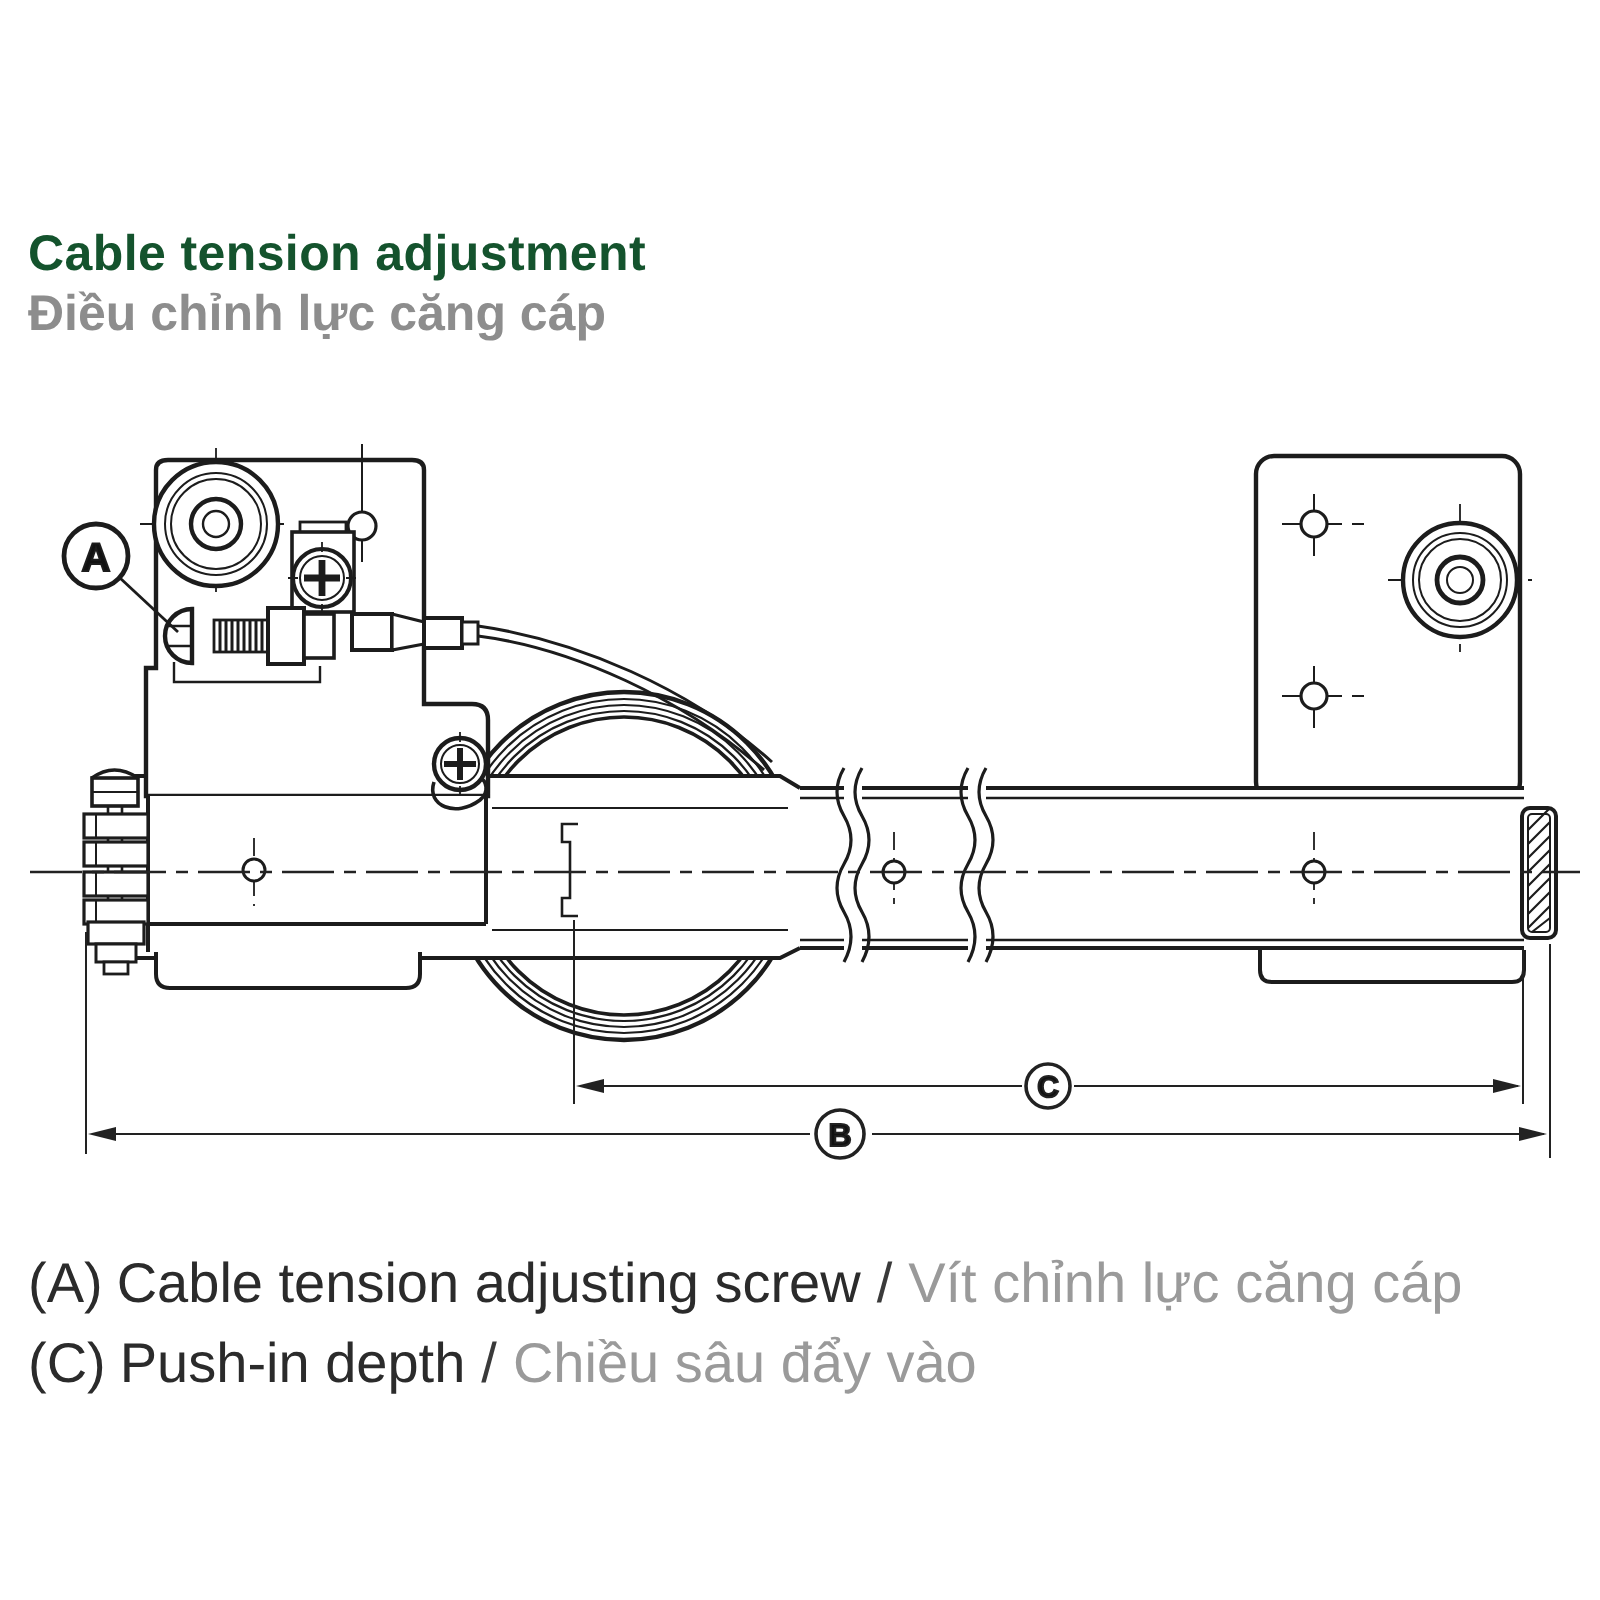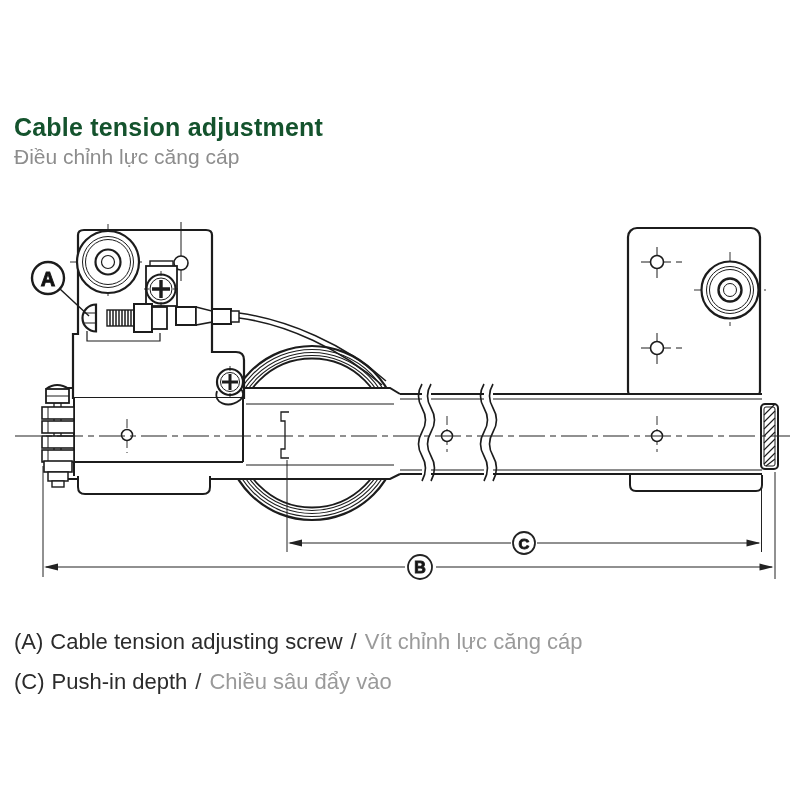--- a/index.html
+++ b/index.html
@@ -1,24 +1,24 @@
 <!DOCTYPE html>
 <html><head>
 <meta charset="utf-8">
 <style>
   html,body{margin:0;padding:0;background:#fff;}
   body{width:800px;height:800px;overflow:hidden;position:relative;
        font-family:"Liberation Sans","DejaVu Sans",sans-serif;}
   .page{position:absolute;inset:0;background:#fff;}
   .title-block{position:absolute;left:14px;top:112px;}
   .title-en{font-size:25px;font-weight:bold;color:#14532d;line-height:30px;letter-spacing:0.2px;}
-  .title-vi{font-size:21px;font-weight:normal;color:#8d8d8d;line-height:30px;}
+  .title-vi{font-size:25px;font-weight:bold;color:#8d8d8d;line-height:30px;}
   .diagram-svg{position:absolute;left:0;top:215px;width:800px;height:385px;}
   .diagram-svg text{font-family:"Liberation Sans","DejaVu Sans",sans-serif;font-weight:bold;fill:#111;}
-  .legend{position:absolute;left:14px;top:622px;font-size:22px;color:#2b2b2b;}
+  .legend{position:absolute;left:14px;top:622px;font-size:28px;color:#2b2b2b;}
   .legend-row{line-height:40px;white-space:nowrap;}
   .lg-label{margin-right:7px;}
   .lg-sep{margin:0 8px;color:#3a3a3a;}
   .lg-vi{color:#9a9a9a;}
 </style>
 </head>
 <body>
 
 <div class="page">
 

